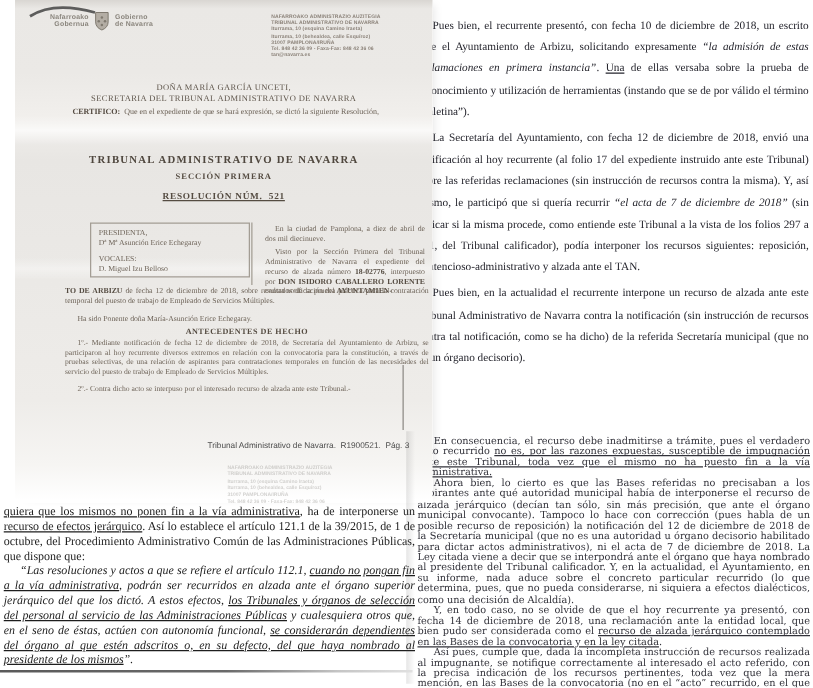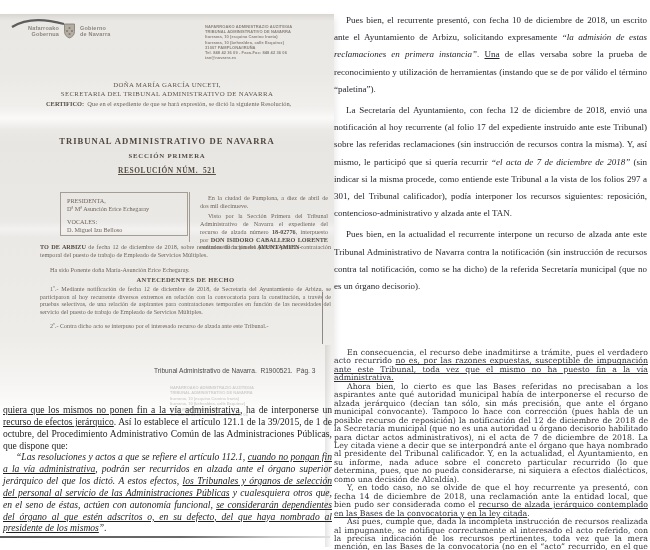--- a/index.html
+++ b/index.html
@@ -23,25 +23,25 @@
   .bl-col p{margin:0;}
   .bl-col p.quote{text-indent:13px;}
 
   
   .i{font-style:italic;}
   .u{text-decoration:underline;text-underline-offset:1px;}
   .iu{font-style:italic;text-decoration:underline;text-underline-offset:1px;}
   .b{font-weight:bold;}
 
   
-  .scan{left:0;top:0;width:334px;height:402px;
+  .scan{left:12px;top:0;width:334px;height:402px;
         background:linear-gradient(180deg,#d9d6d2 0px,#eae8e5 7px,#ebe9e6 58px,
                    #f1efec 92px,#e8e6e3 128px,#ebe9e6 225px,#eeece9 320px,
                    #f6f5f3 372px,#ffffff 400px);
-        box-shadow:5px 0 7px -4px rgba(0,0,0,.10);margin-top:14px;}
+        box-shadow:5px 0 7px -4px rgba(0,0,0,.10);}
   .fold1{left:0;top:92px;width:334px;height:24px;
          background:linear-gradient(180deg,rgba(255,255,255,0),rgba(255,255,255,.7) 50%,rgba(255,255,255,0));}
   .fold2{left:0;top:206px;width:334px;height:18px;opacity:.55;
          background:linear-gradient(180deg,rgba(255,255,255,0),rgba(255,255,255,.7) 50%,rgba(255,255,255,0));}
   .scan-txt{position:absolute;left:0;top:0;width:100%;height:100%;filter:blur(.25px);
             color:#6e6459;}
   .scan-txt .b{color:#554c42;}
 
   .logo-row{position:absolute;left:28px;top:9px;display:flex;align-items:center;gap:4px;
             font-family:"Liberation Sans", sans-serif;font-size:5.5px;line-height:6.5px;

